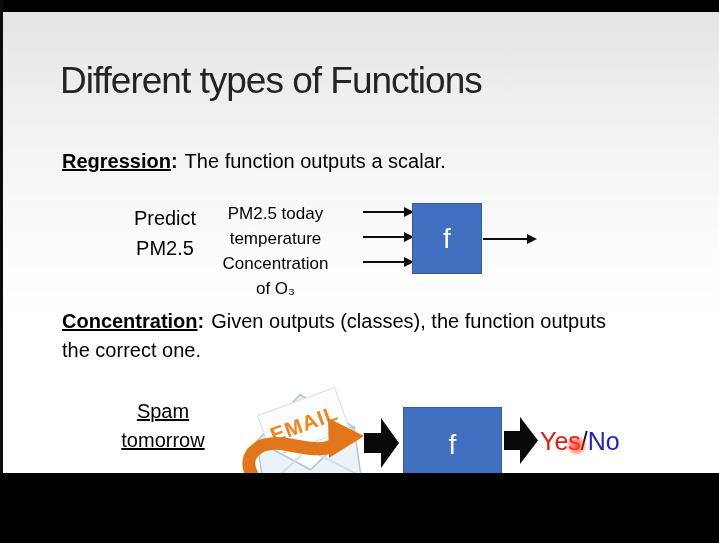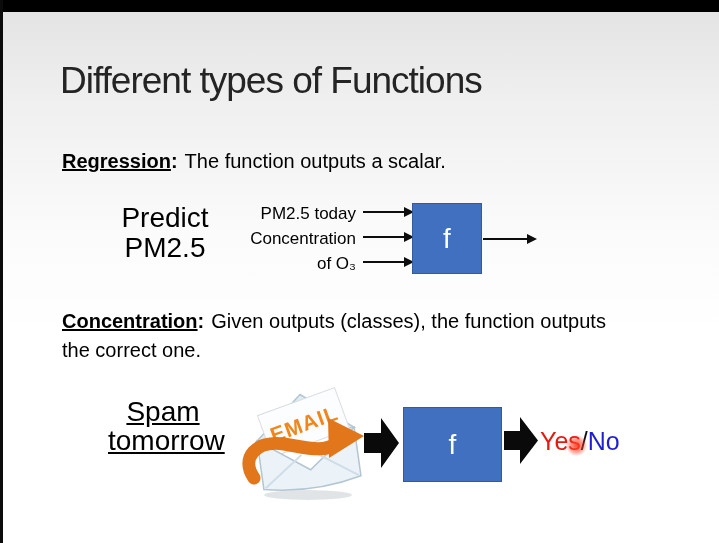--- a/index.html
+++ b/index.html
@@ -1,41 +1,41 @@
 <!DOCTYPE html>
 <html><head>
 <meta charset="utf-8">
 <style>
   html,body { margin:0; padding:0; background:#000; }
   .frame {
-    position:relative; width:719px; height:543px; overflow:hidden;
+    position:relative; width:719px; height:473px; overflow:hidden;
     background:#86efac; font-family:"Liberation Sans","DejaVu Sans",sans-serif;
   }
   .letterbox-top { position:absolute; left:0; top:0; width:719px; height:12px; background:#000; }
   .letterbox-left { position:absolute; left:0; top:0; width:3px; height:543px; background:#0b0b0b; }
   .slide-bg {
     position:absolute; left:3px; top:12px; width:716px; height:531px;
     background:linear-gradient(180deg,#e4e4e4 0%,#efefef 16%,#fbfbfb 42%,#ffffff 60%);
   }
   .abs { position:absolute; }
   .slide-title {
     left:60px; top:60px; font-size:37px; color:#242424; letter-spacing:-1px;
     font-weight:400; white-space:nowrap;
   }
   .section-line { font-size:20px; color:#000; white-space:nowrap; }
   .hd { font-weight:700; text-decoration:underline; }
   .hd-colon { font-weight:700; margin-right:7px; }
   .bold { font-weight:400; }
   .reg-line { left:62px; top:150px; }
   .cls-line1 { left:62px; top:310px; }
   .cls-line2 { left:62px; top:339px; }
-  .example-label { font-size:28px; line-height:30px; text-align:center; color:#000; }
+  .example-label { font-size:20px; line-height:30px; text-align:center; color:#000; }
   .predict-label { left:110px; top:203px; width:110px; }
   .spam-label { left:108px; top:397px; width:110px; line-height:29px;text-decoration:underline; }
-  .inputs-list { left:195px; top:201px; width:161px; text-align:right; font-size:17px; line-height:25px; color:#000; }
+  .inputs-list { left:195px; top:201px; width:161px; text-align:center; font-size:17px; line-height:25px; color:#000; }
   .aline { position:absolute; height:2px; background:#0d0d0d; }
   .aline::after {
     content:""; position:absolute; right:-9px; top:-4px;
     border-left:10px solid #0d0d0d; border-top:5px solid transparent; border-bottom:5px solid transparent;
   }
   .in-arrow-1 { left:363px; top:211px; width:42px; }
   .in-arrow-2 { left:363px; top:236px; width:42px; }
   .in-arrow-3 { left:363px; top:261px; width:42px; }
   .out-arrow  { left:483px; top:238px; width:45px; }
   .fbox {
@@ -72,20 +72,21 @@
     <span class="hd">Regression</span><span class="hd-colon">:</span><span>The function outputs a scalar.</span>
   </div>
 
   <div class="abs example-label predict-label">
     <div>Predict</div>
     <div>PM2.5</div>
   </div>
 
   <div class="abs inputs-list">
     <div>PM2.5 today</div>
+    <div>temperature</div>
     <div>Concentration</div>
     <div>of O₃</div>
   </div>
 
   <div class="abs aline in-arrow-1"></div>
   <div class="abs aline in-arrow-2"></div>
   <div class="abs aline in-arrow-3"></div>
 
   <div class="abs fbox fbox-reg">
     <span>f</span>

